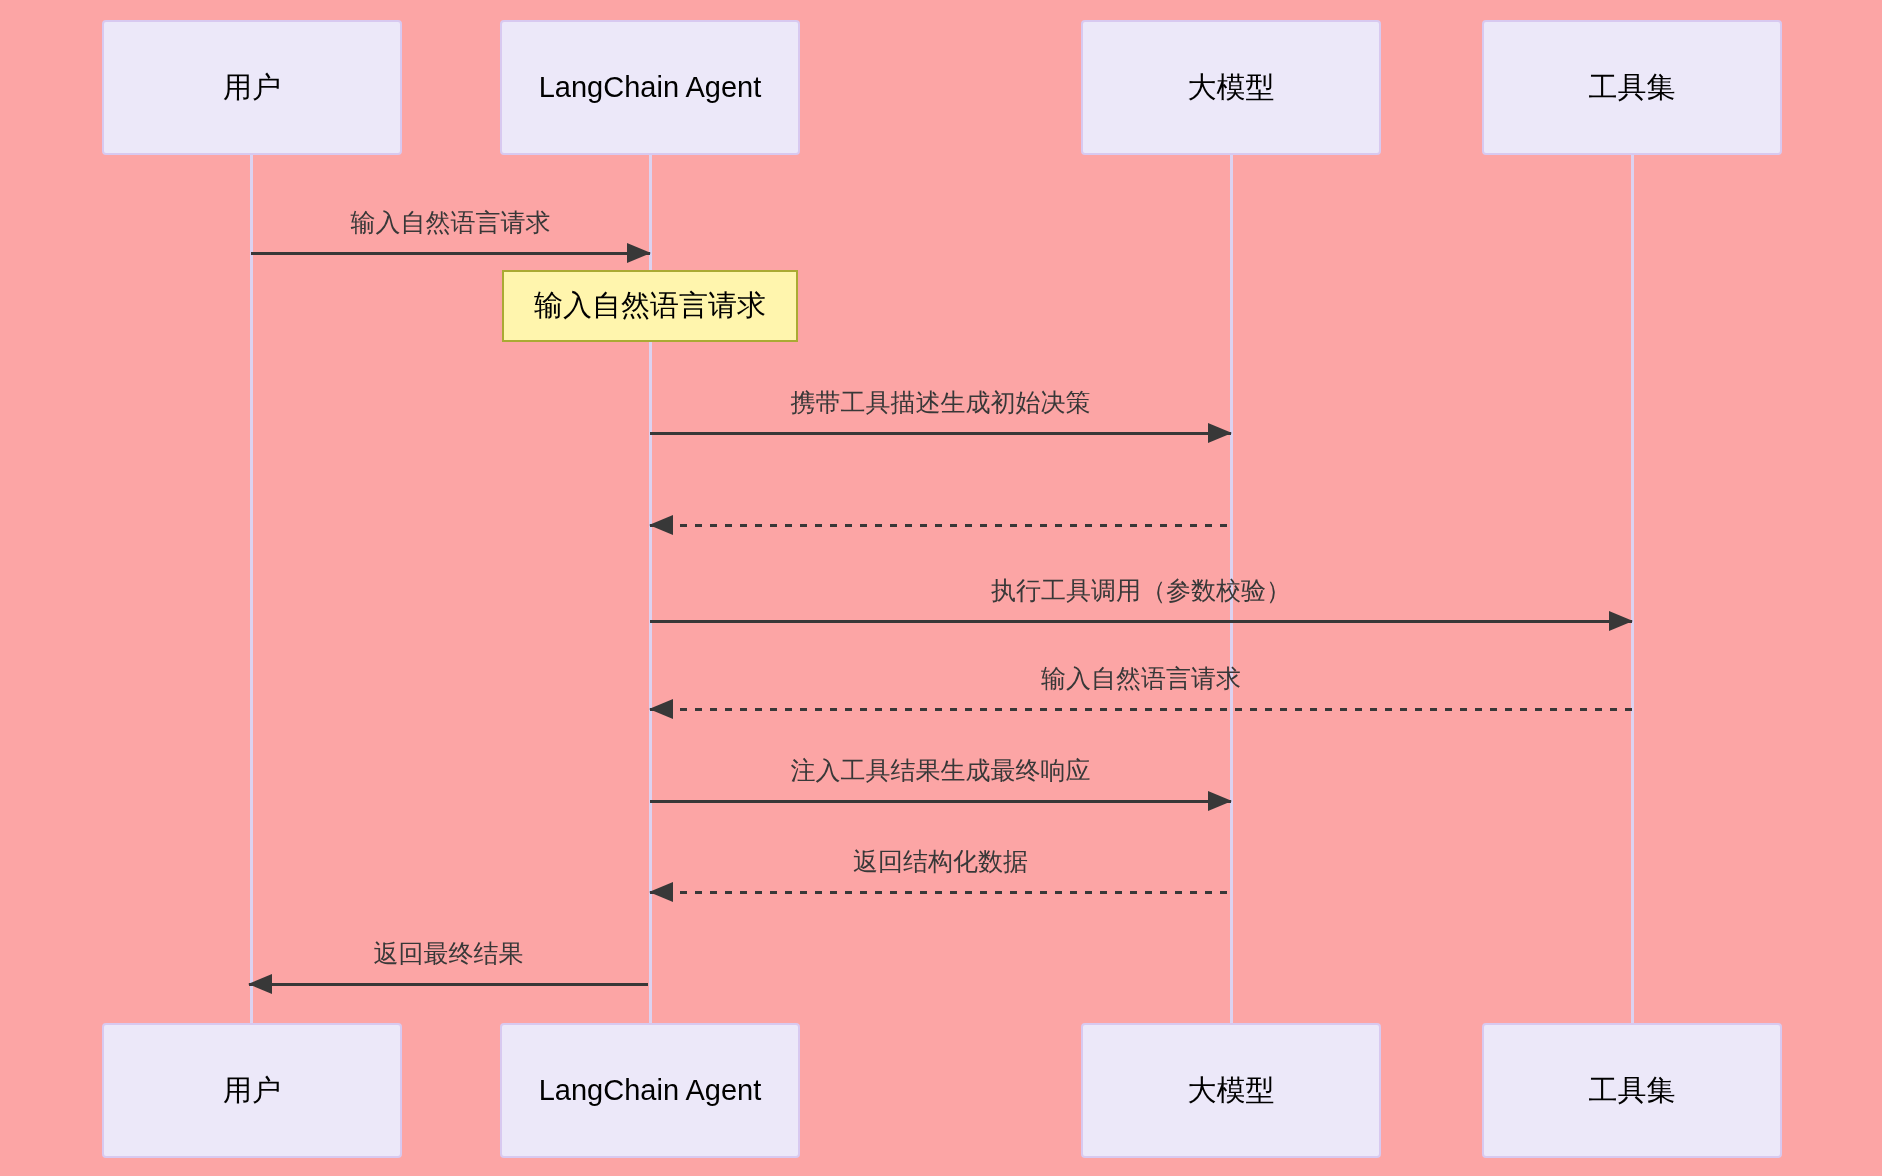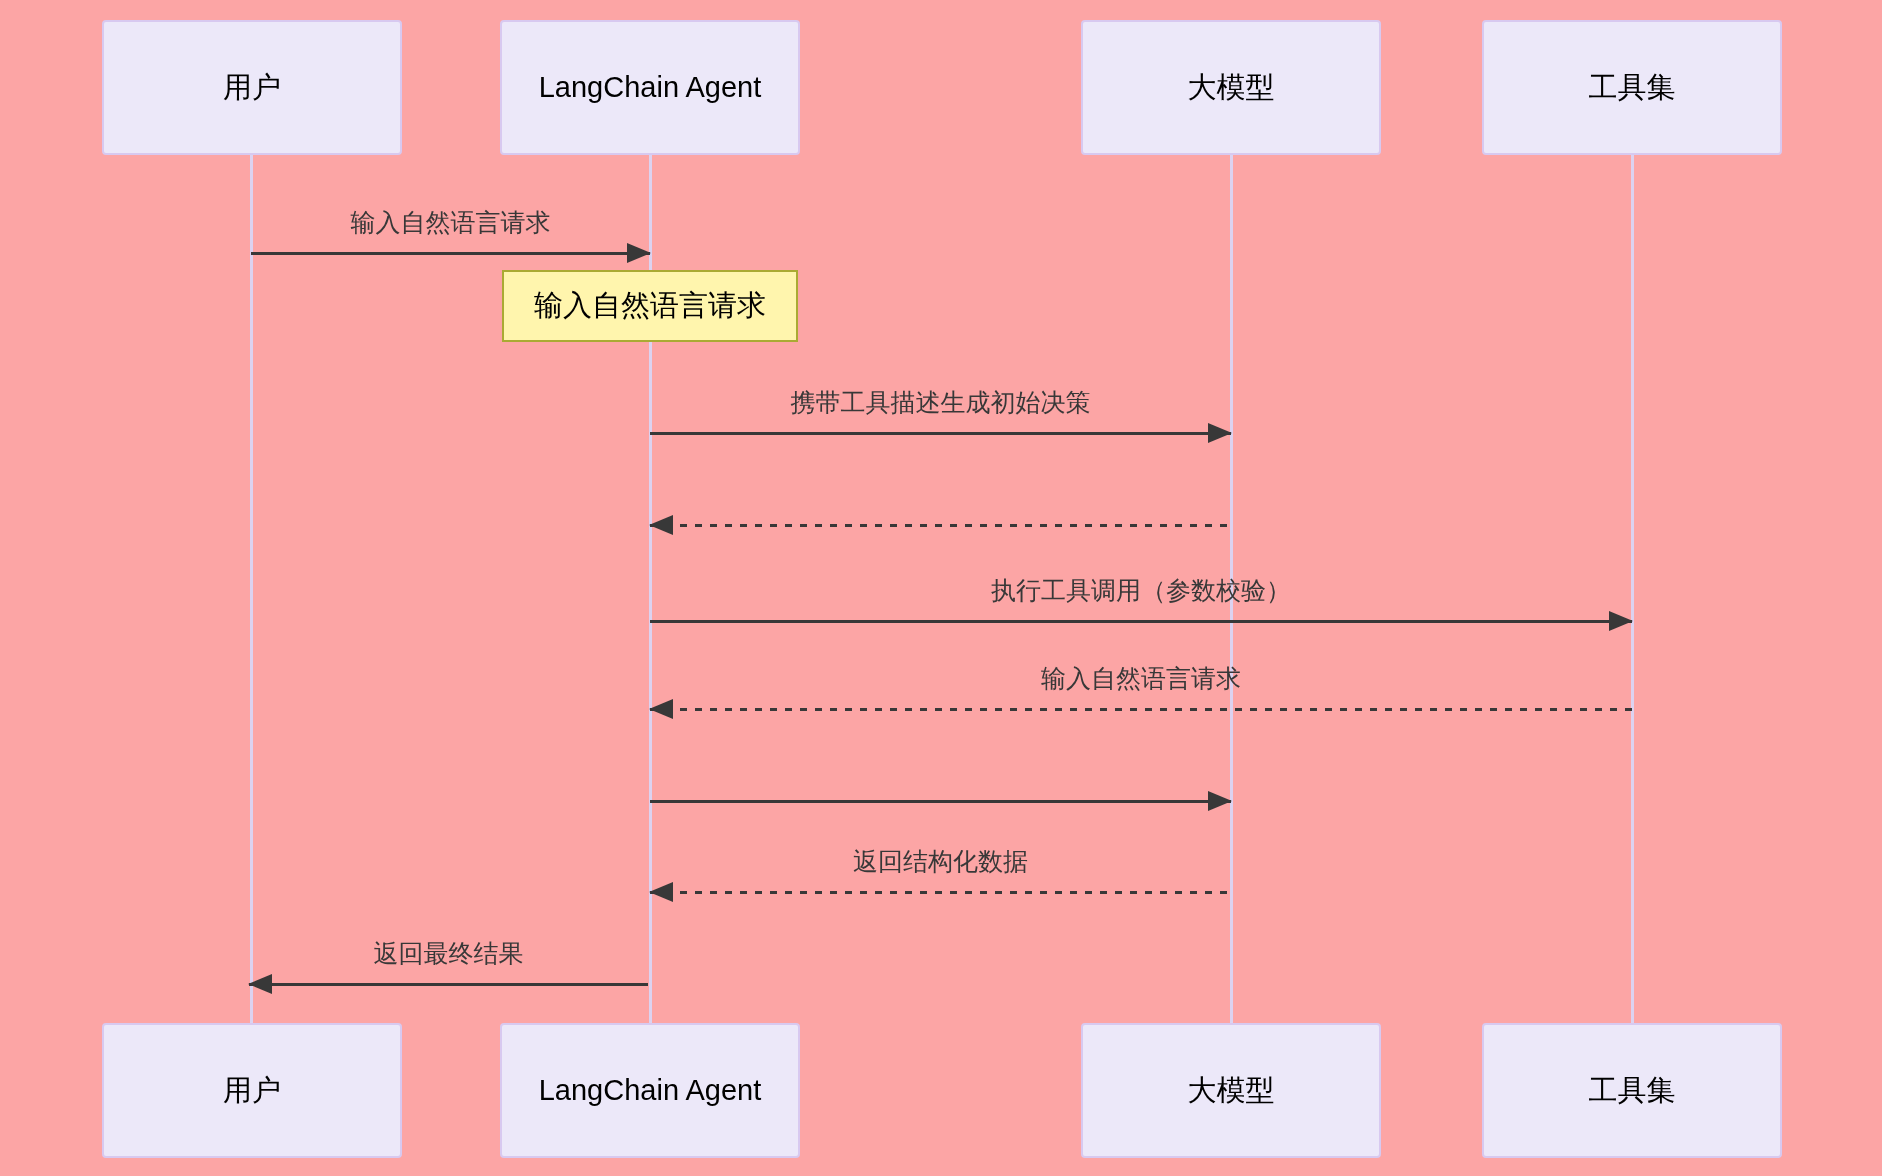--- a/index.html
+++ b/index.html
@@ -139,20 +139,21 @@
     <div class="arrowhead right"></div>
   </div>
 
   <div class="message" style="left: 650px; top: 661px; width: 982px;">
     <div class="msg-label">输入自然语言请求</div>
     <div class="msg-line dotted"></div>
     <div class="arrowhead left"></div>
   </div>
 
   <div class="message" style="left: 650px; top: 753px; width: 581px;">
+    <div class="msg-label">注入工具结果生成最终响应</div>
     <div class="msg-line solid"></div>
     <div class="arrowhead right"></div>
   </div>
 
   <div class="message" style="left: 650px; top: 844px; width: 581px;">
     <div class="msg-label">返回结构化数据</div>
     <div class="msg-line dotted"></div>
     <div class="arrowhead left"></div>
   </div>
 

